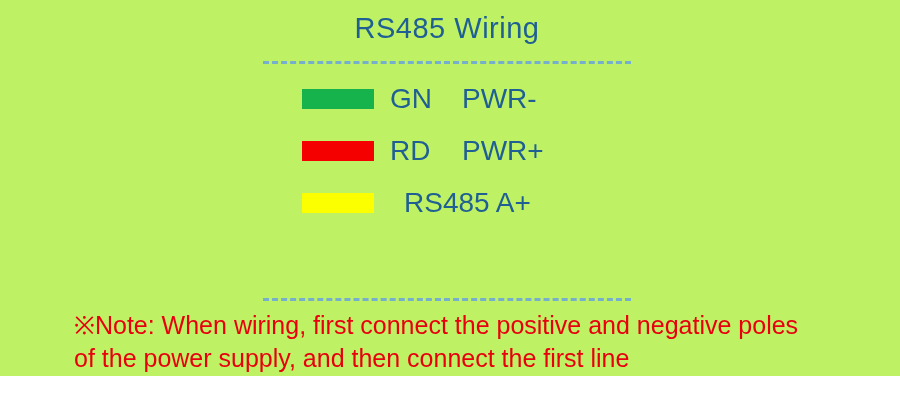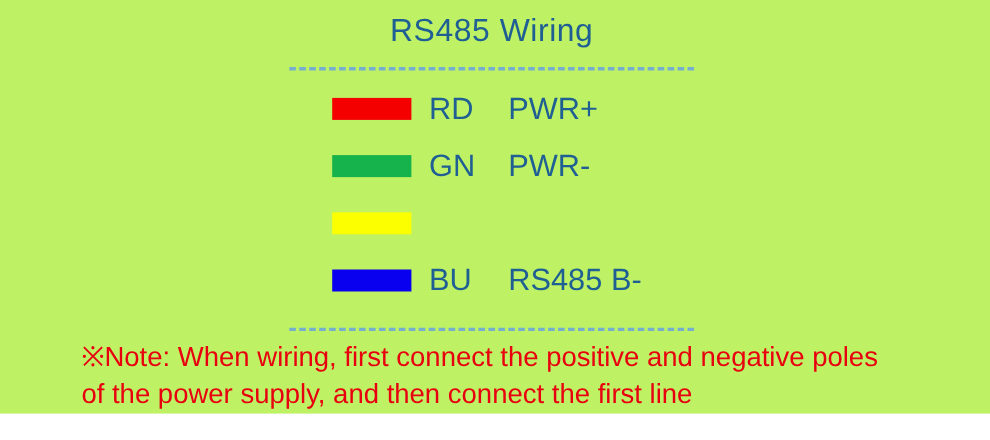--- a/index.html
+++ b/index.html
@@ -70,40 +70,36 @@
 
 <div class="canvas">
 
   <div class="title">RS485 Wiring</div>
 
   <div class="dash top"></div>
 
   <div class="rows">
 
     <div class="row">
+      <div class="swatch" style="background-color: rgb(22, 178, 75);"></div>
+      <span class="abbr">GN</span>
+      <span class="signal">PWR-</span>
+    </div>
+
+    <div class="row">
       <div class="swatch" style="background-color: rgb(245, 0, 0);"></div>
       <span class="abbr">RD</span>
       <span class="signal">PWR+</span>
     </div>
 
     <div class="row">
-      <div class="swatch" style="background-color: rgb(22, 178, 75);"></div>
-      <span class="abbr">GN</span>
-      <span class="signal">PWR-</span>
+      <div class="swatch" style="background-color: rgb(251, 255, 0);"></div>
+      <span class="signal">RS485 A+</span>
     </div>
 
-    <div class="row">
-      <div class="swatch" style="background-color: rgb(251, 255, 0);"></div>
-    </div>
-
-    <div class="row">
-      <div class="swatch" style="background-color: rgb(10, 0, 240);"></div>
-      <span class="abbr">BU</span>
-      <span class="signal">RS485 B-</span>
-    </div>
 
   </div>
 
   <div class="dash bottom"></div>
 
   <div class="note">
     <div>※Note: When wiring, first connect the positive and negative poles</div>
     <div>of the power supply, and then connect the first line</div>
   </div>
 

